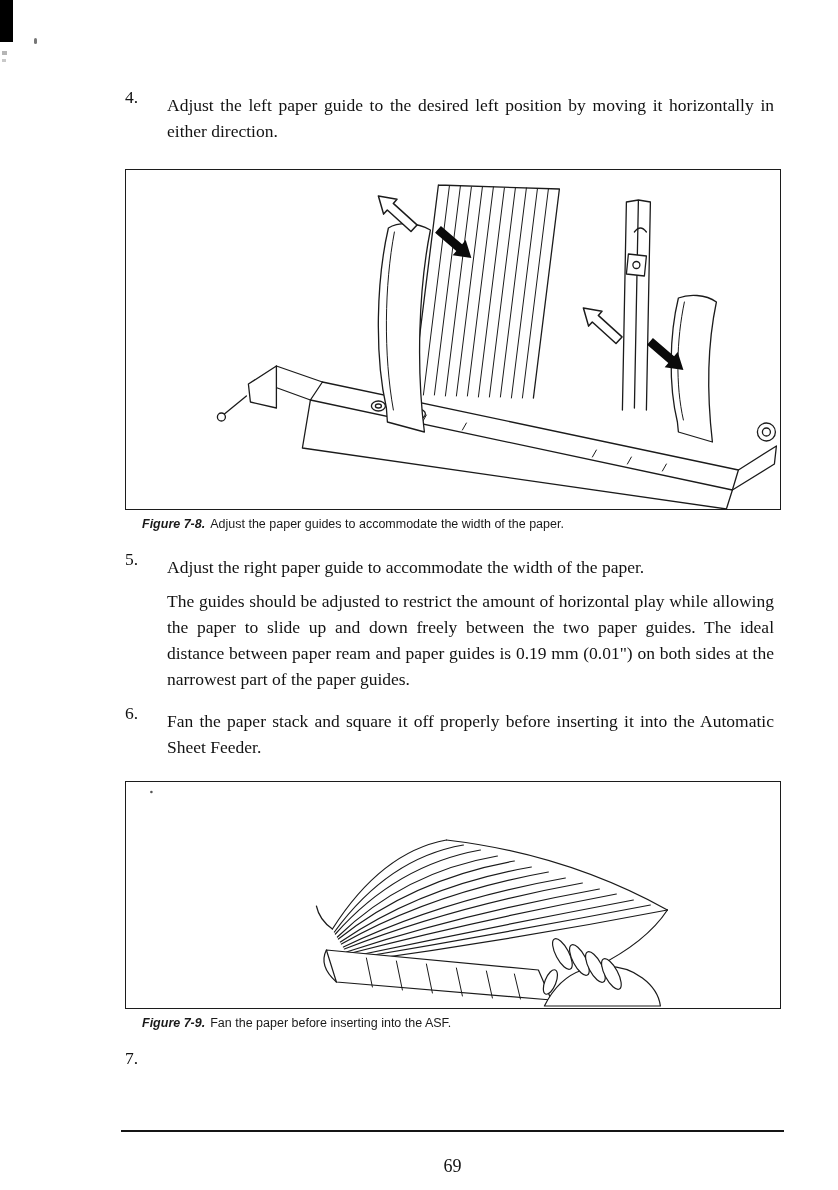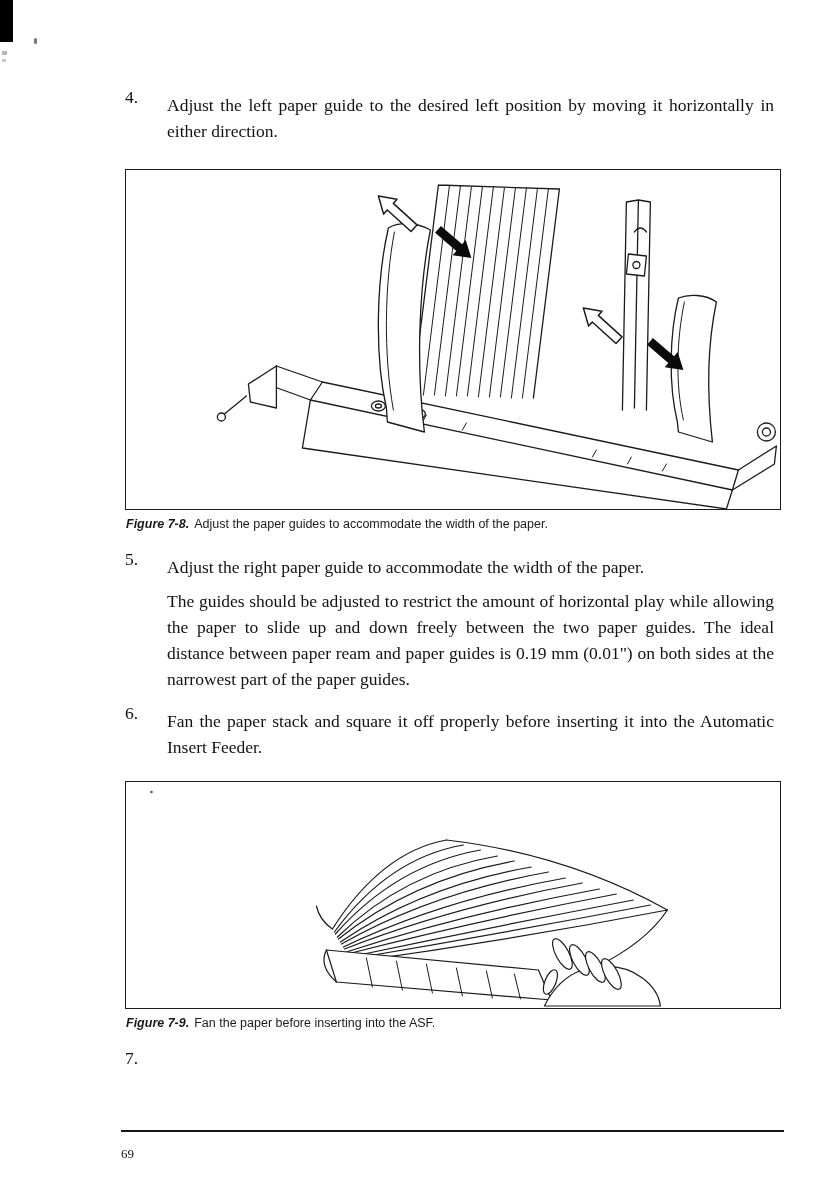--- a/index.html
+++ b/index.html
@@ -30,33 +30,33 @@
     width: 653.8px;
   }
   .fig-frame.f1 { height: 339px; margin-top: 17px; }
   .fig-frame.f2 { height: 226px; margin-top: 13px; }
   .fig-frame svg { display: block; width: 100%; height: 100%; }
 
   .caption {
     font-family: "Liberation Sans", sans-serif;
     font-size: 12.5px;
     color: #1a1a1a;
-    margin: 7px 0 0 1px;
+    margin: 7px 0 0 17px;
   }
   .caption .lbl { font-weight: bold; font-style: italic; margin-right: 5px; }
 
   .after-caption { margin-top: 15px; }
 
   .footer {
     position: absolute;
     left: 121px; top: 1130px; width: 663px;
     border-top: 2.5px solid #151515;
-    text-align: left;
-    font-size: 13px;
-    padding-top: 14px;
+    text-align: center;
+    font-size: 18px;
+    padding-top: 24px;
   }
 </style>
 </head>
 <body>
 
 <div class="scan-bar"></div>
 <div class="scan-dot1"></div>
 <div class="scan-dot2"></div>
 <div class="scan-dot3"></div>
 
@@ -119,21 +119,21 @@
     <div class="step-num">5.</div>
     <div class="step-body">
       <p>Adjust the right paper guide to accommodate the width of the paper.</p>
       <p>The guides should be adjusted to restrict the amount of horizontal play while allowing the paper to slide up and down freely between the two paper guides. The ideal distance between paper ream and paper guides is 0.19 mm (0.01") on both sides at the narrowest part of the paper guides.</p>
     </div>
   </div>
 
   <div class="step">
     <div class="step-num">6.</div>
     <div class="step-body">
-      <p>Fan the paper stack and square it off properly before inserting it into the Automatic Insert Feeder.</p>
+      <p>Fan the paper stack and square it off properly before inserting it into the Automatic Sheet Feeder.</p>
     </div>
   </div>
 
   <div class="fig-frame f2">
     <svg viewBox="0 0 653 226" preserveAspectRatio="xMidYMid meet">
       <g fill="none" stroke="#1b1b1b" stroke-width="1.2" stroke-linecap="round" stroke-linejoin="round">
         <circle cx="25" cy="10" r="1.3" fill="#555" stroke="none"></circle>
 
         <path d="M206 147 Q255 70 320 58"></path>
         <path d="M208 150 Q262 76 337 63"></path>

